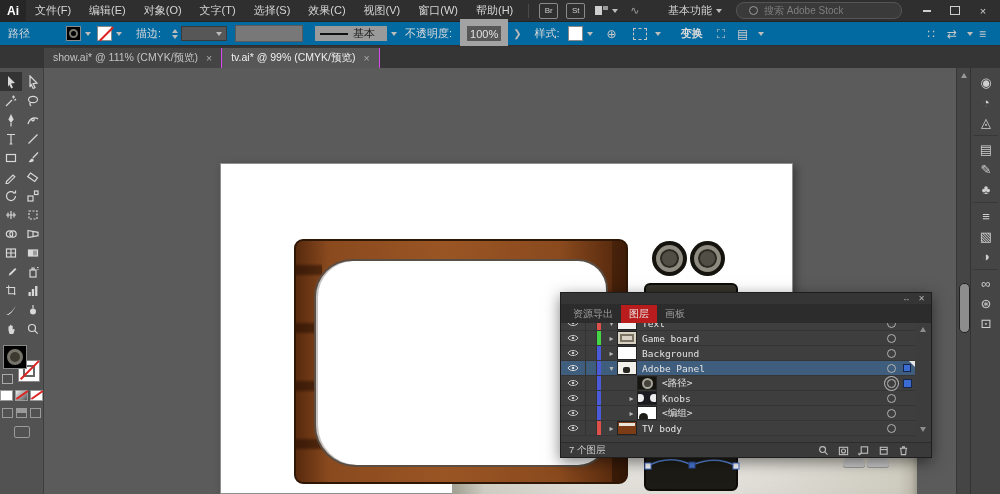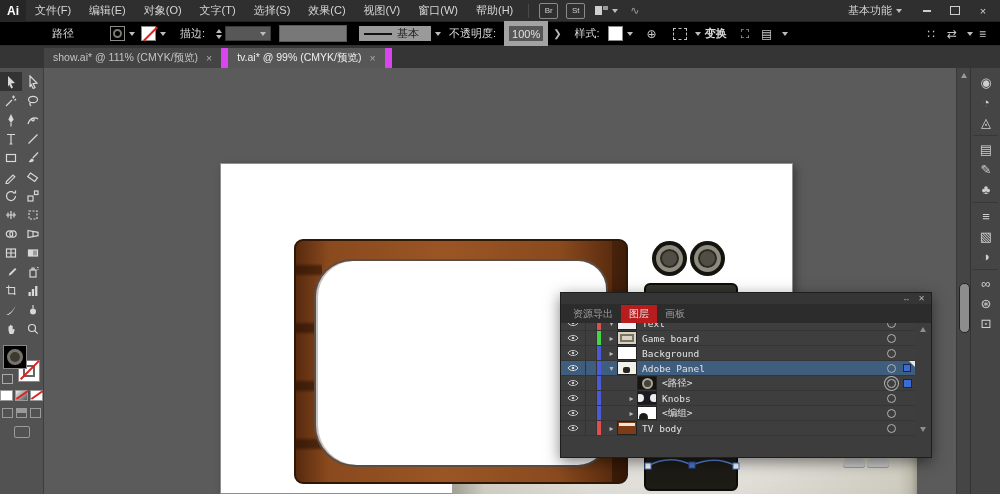--- a/index.html
+++ b/index.html
@@ -26,47 +26,47 @@
   .searchbox{display:flex;align-items:center;width:152px;height:15px;background:#3a3a3a;
              border:1px solid #555;border-radius:8px;padding:0 6px;margin-right:14px;}
   .searchbox .mag{width:7px;height:7px;border:1.4px solid #9a9a9a;border-radius:50%;position:relative;flex:0 0 auto;}
   .searchbox .mag::after{content:"";position:absolute;width:4px;height:1.4px;background:#9a9a9a;
              transform:rotate(45deg);left:6px;top:7px;}
   .searchbox span{color:#7e7e7e;font-size:10px;margin-left:6px;white-space:nowrap;overflow:hidden;}
   .winbtn{width:22px;height:16px;display:flex;align-items:center;justify-content:center;color:#cfcfcf;margin-right:6px;}
   .winbtn.min::after{content:"";width:8px;height:2px;background:#cfcfcf;}
   .winbtn.rest::after{content:"";width:8px;height:7px;border:1.4px solid #cfcfcf;}
   
-  .controlbar{position:absolute;left:0;top:22px;width:1000px;height:24px;background:#000000;
-              border-bottom:1px solid #2e2e2e;display:flex;align-items:center;box-sizing:border-box;padding-left:44px;}
+  .controlbar{position:absolute;left:0;top:22px;width:1000px;height:24px;background:#0369a1;
+              border-bottom:1px solid #2e2e2e;display:flex;align-items:center;box-sizing:border-box;}
   .cb-label{margin:0 8px;color:#d9d9d9;}
   .swatch{width:15px;height:15px;border:1px solid #8a8a8a;background:#fff;position:relative;box-sizing:border-box;}
   .swatch.fillk{background:#000;}
   .swatch.fillk::after{content:"";position:absolute;inset:2px;border:2px solid #7d7b70;border-radius:50%;}
   .swatch.nostroke::after{content:"";position:absolute;left:-1px;top:6px;width:19px;height:2px;background:#d22;transform:rotate(-45deg);}
   .cb-group{display:flex;align-items:center;margin-right:6px;}
   .stepper{display:flex;flex-direction:column;margin:0 3px;}
   .stepper i{width:0;height:0;border-left:3px solid transparent;border-right:3px solid transparent;}
   .stepper .up{border-bottom:4px solid #bbb;margin-bottom:2px;}
   .stepper .dn{border-top:4px solid #bbb;}
   .cb-dd{height:15px;background:#575757;border:1px solid #3a3a3a;display:flex;align-items:center;
          padding:0 4px;color:#ddd;box-sizing:border-box;}
   .cb-wide{width:66px;height:15px;background:#787878;border:1px solid #5a5a5a;}
   .brushline{width:72px;height:15px;background:#9a9a9a;display:flex;align-items:center;padding:0 5px;color:#222;box-sizing:border-box;}
   .brushline .ln{width:28px;height:2px;background:#111;margin-right:5px;}
-  .cb-val{width:34px;height:15px;background:#575757;border:5px solid #a3a3a3;color:#e2e2e2;
+  .cb-val{width:34px;height:15px;background:#575757;border:7px solid #a3a3a3;color:#e2e2e2;
           display:flex;align-items:center;justify-content:center;}
   .cb-arrow{color:#bbb;margin:0 5px;font-size:10px;}
   .cb-ic{color:#c9c9c9;margin:0 6px;font-size:12px;}
   .dash-ic{width:12px;height:10px;border:1px dashed #c3c3c3;margin:0 4px;}
   .cb-right{margin-left:auto;display:flex;align-items:center;margin-right:8px;}
   
   .tabbar{position:absolute;left:0;top:46px;width:1000px;height:22px;background:#353535;display:flex;align-items:flex-end;}
   .dtab{height:20px;display:flex;align-items:center;padding:0 9px;background:#444;color:#c3c3c3;
-        border-right:7px solid #d946ef;white-space:nowrap;font-size:10.5px;}
+        border-right:1px solid #d946ef;white-space:nowrap;font-size:10.5px;}
   .dtab.active{background:#575757;color:#eee;}
   .dtab .x{margin-left:8px;color:#aaa;}
   .tab-spacer{width:44px;}
   
   .toolbar{position:absolute;left:0;top:68px;width:44px;height:426px;background:#525252;border-right:1px solid #3e3e3e;box-sizing:border-box;}
   .tools{display:grid;grid-template-columns:22px 22px;padding-top:4px;}
   .tool{width:22px;height:19px;display:flex;align-items:center;justify-content:center;}
   .tool.sel{background:#333;}
   .tool svg{width:14px;height:14px;stroke:#d8d8d8;fill:none;stroke-width:1.2;}
   .tool svg .f{fill:#d8d8d8;stroke:none;}
@@ -192,20 +192,24 @@
         <span class="r1"></span>
         <span class="r2"></span>
         <span class="chev"></span>
       </div>
     <span class="gpu-ic">∿</span>
     <div class="mb-right">
       <div class="workspace">
         <span>基本功能</span>
           <span class="chev"></span>
       </div>
+      <div class="searchbox">
+        <span class="mag"></span>
+        <span>搜索 Adobe Stock</span>
+      </div>
       <div class="winbtn min"></div>
       <div class="winbtn rest"></div>
       <div class="winbtn">×</div>
     </div>
   </div>
 
   <div class="controlbar">
     <span class="cb-label">路径</span>
     <div class="cb-group" style="margin-left:28px;">
       <span class="swatch fillk"></span>
@@ -231,21 +235,21 @@
     <span class="chev"></span>
     <span class="cb-label">不透明度:</span>
     <div class="cb-val">100%</div>
     <span class="cb-arrow">❯</span>
     <span class="cb-label">样式:</span>
     <span class="swatch"></span>
       <span class="chev"></span>
     <span class="cb-ic" style="margin-left:14px;">⊕</span>
     <span class="dash-ic" style="margin-left:10px;"></span>
       <span class="chev"></span>
-    <span class="cb-label" style="margin-left:4px;font-weight:bold;">变换</span>
+    <span class="cb-label" style="margin-left:20px;font-weight:bold;">变换</span>
     <span class="cb-ic">⛶</span>
     <span class="cb-ic">▤</span>
       <span class="chev"></span>
     <div class="cb-right">
       <span class="cb-ic">∷</span>
       <span class="cb-ic">⇄</span>
         <span class="chev"></span>
       <span class="cb-ic">≡</span>
     </div>
   </div>
@@ -655,15 +659,39 @@
           </div>
         <div class="c-ind"></div>
       </div>
     </div>
 
     <div class="p-scroll">
       <div class="a au"></div>
       <div class="a ad"></div>
     </div>
 
+    <div class="p-bottom">
+      <span class="p-status">7 个图层</span>
+      <div class="p-acts">
+        <svg viewBox="0 0 12 12">
+            <circle cx="5" cy="5" r="3.2"></circle>
+            <path d="M7.4 7.4l3 3"></path>
+          </svg>
+        <svg viewBox="0 0 12 12">
+            <rect x="1.5" y="2.5" width="9" height="8"></rect>
+            <circle cx="6" cy="6.5" r="2.2"></circle>
+          </svg>
+        <svg viewBox="0 0 12 12">
+            <rect x="3.5" y="2" width="7" height="7"></rect>
+            <path d="M1 11l3-2.5M1 11V8.5"></path>
+          </svg>
+        <svg viewBox="0 0 12 12">
+            <rect x="2.5" y="2.5" width="7.5" height="7.5"></rect>
+            <path d="M2.5 5h7.5"></path>
+          </svg>
+        <svg viewBox="0 0 12 12">
+            <path d="M3 3.5h6l-.7 7H3.7zM2 3.5h8M5 3.5V2h2v1.5"></path>
+          </svg>
+      </div>
+    </div>
   </div>
 
 </div>
 
 </body></html>

